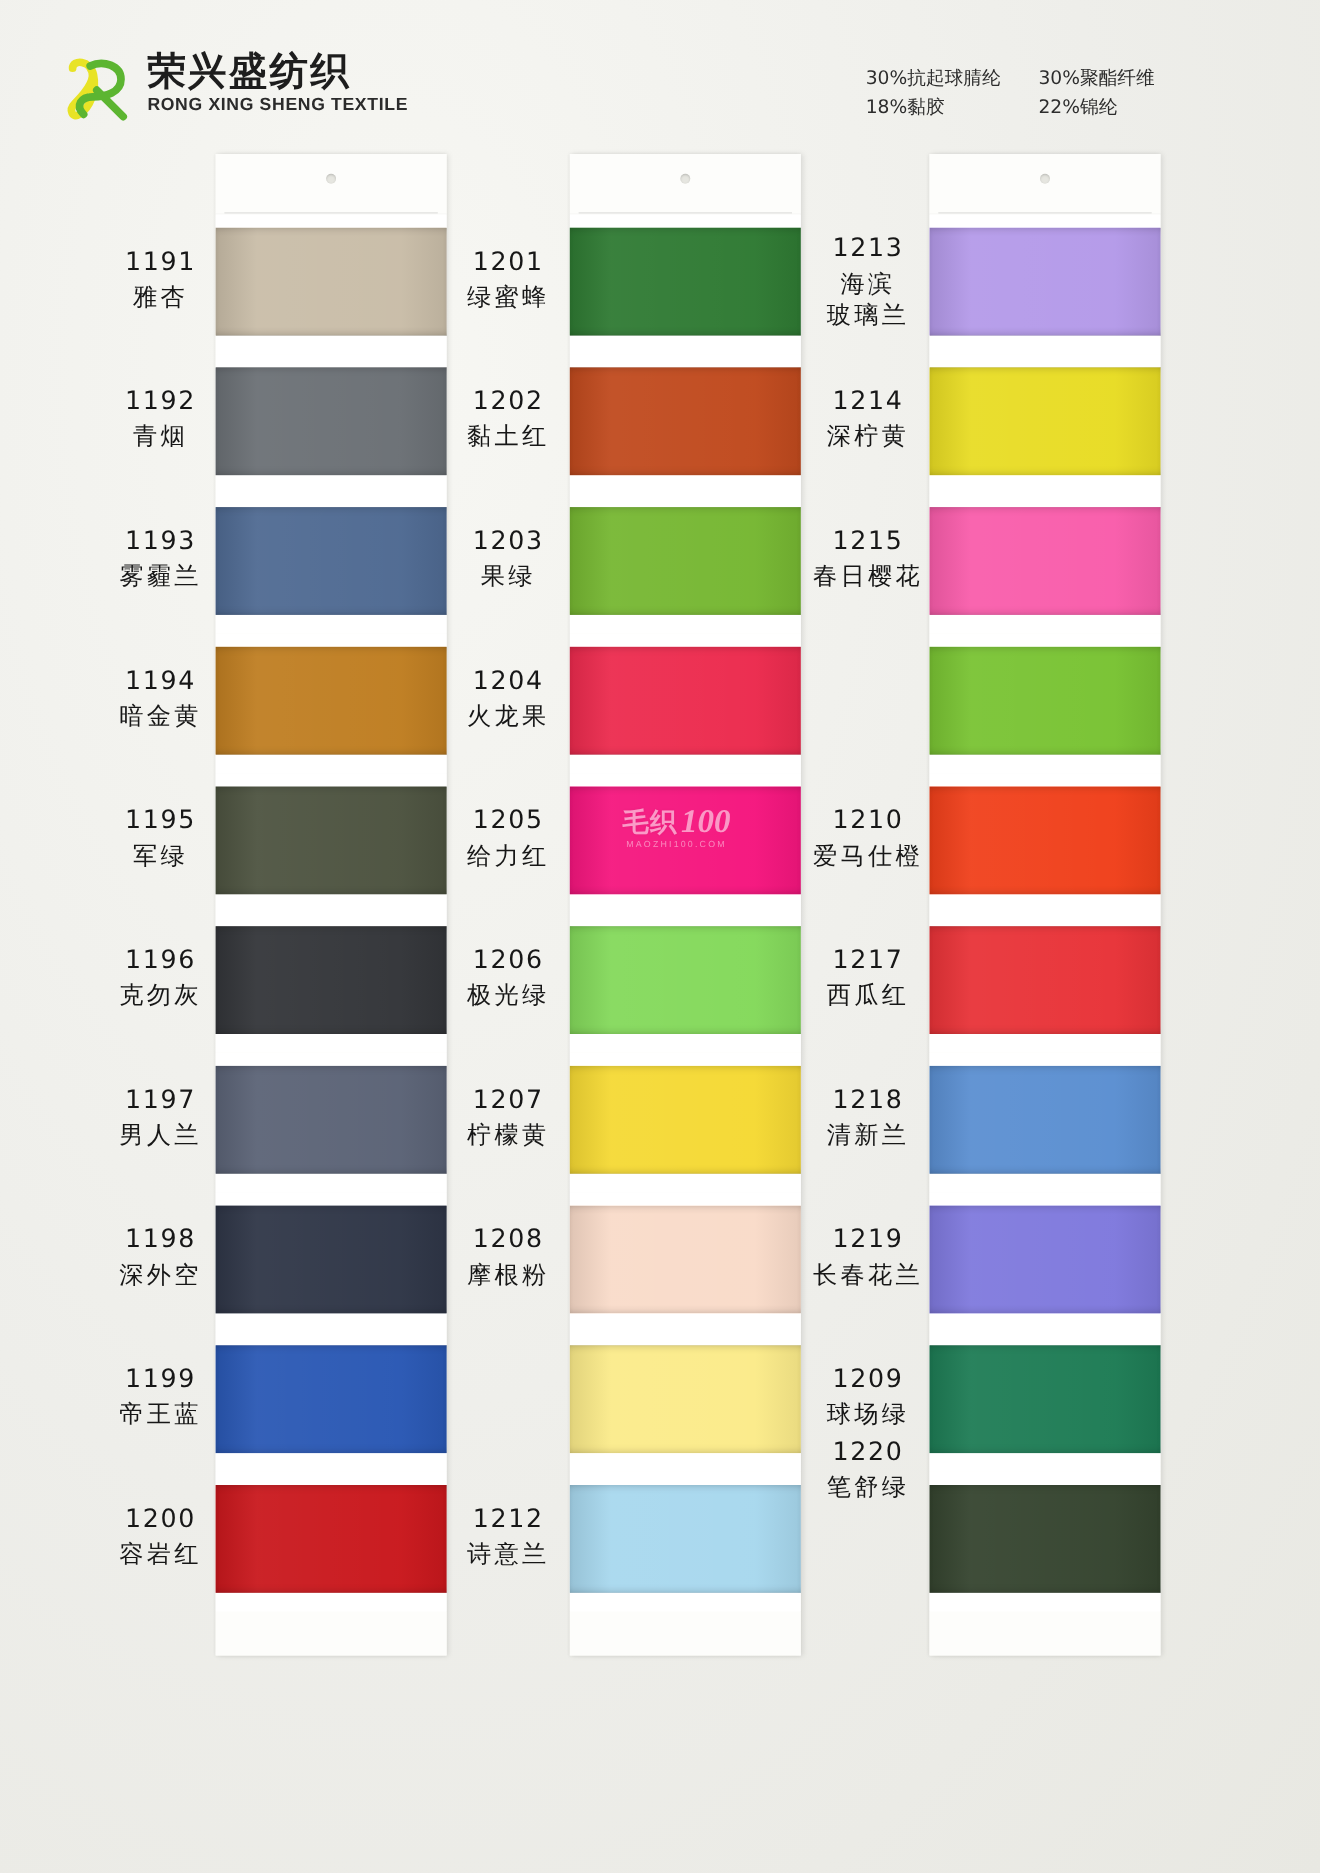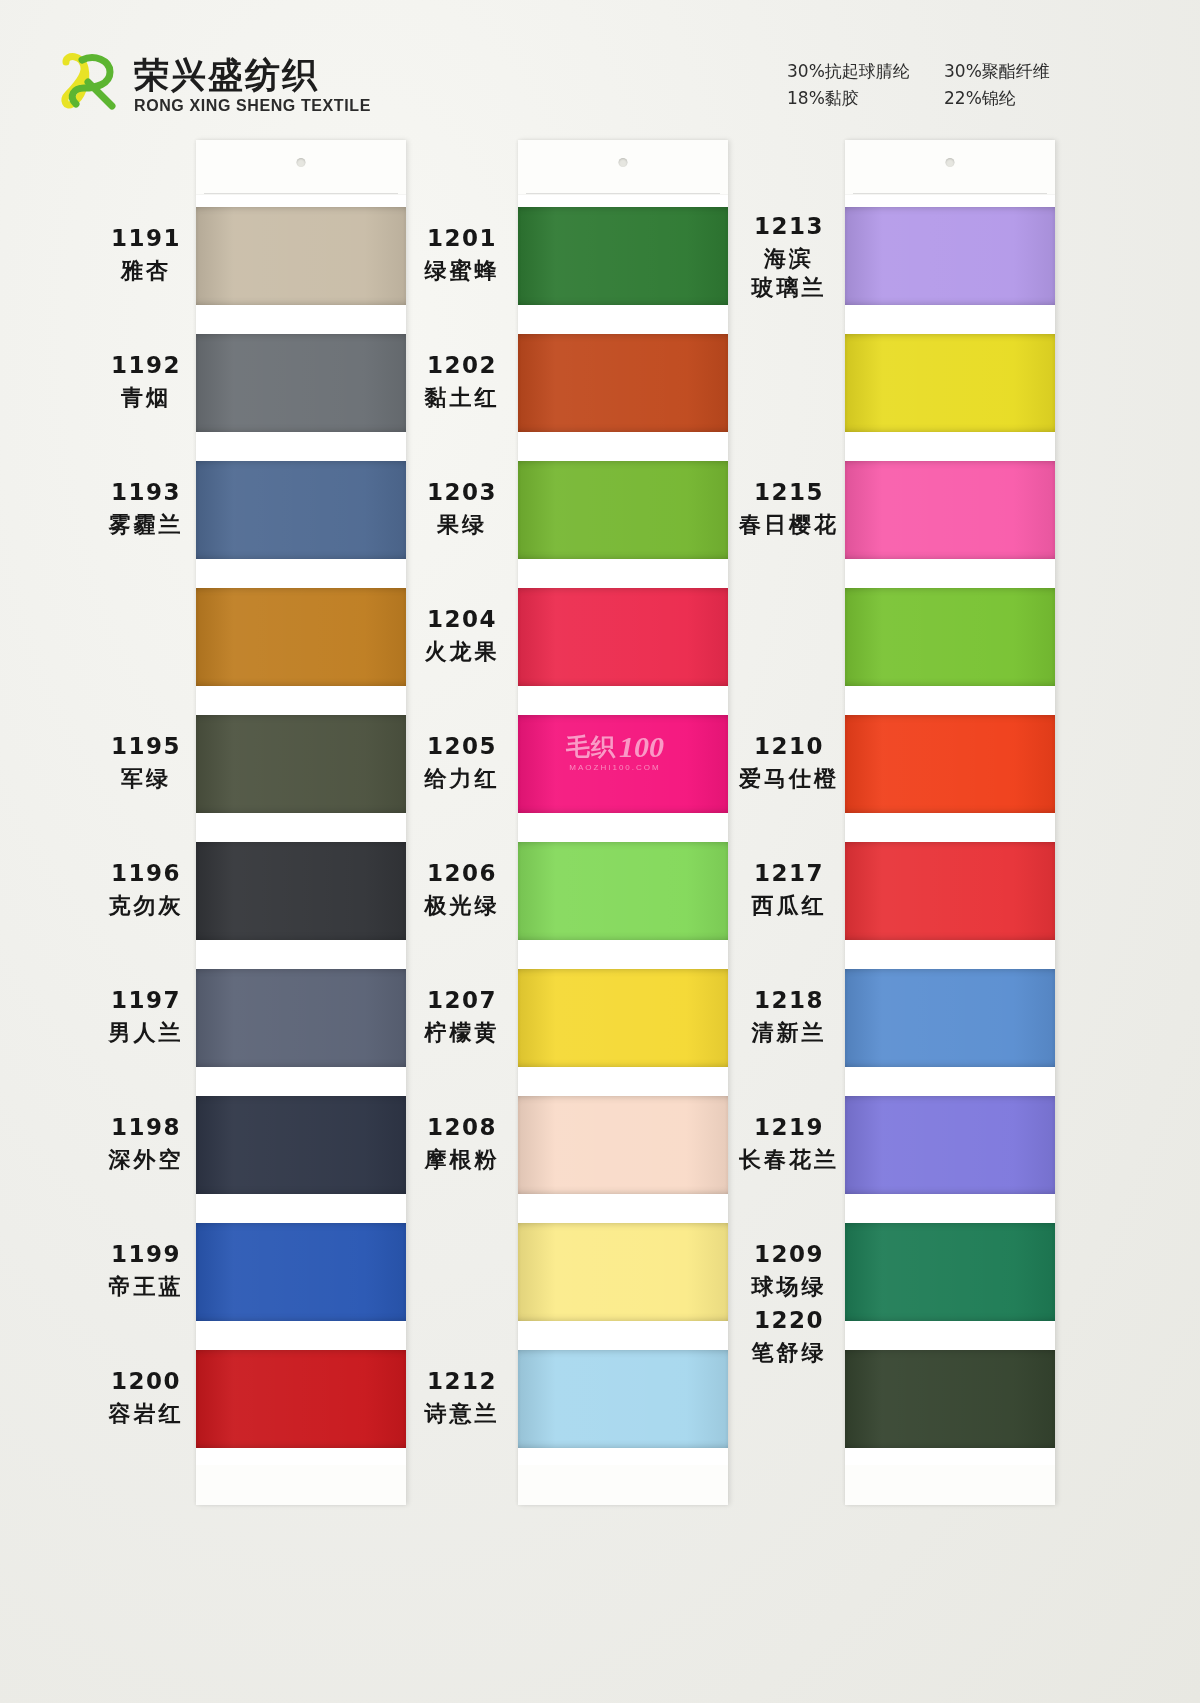--- a/index.html
+++ b/index.html
@@ -17,21 +17,21 @@
     z-index:0;
   }
 
   
   .header{
     position:absolute;top:0;left:0;width:1200px;height:140px;
     z-index:5;display:flex;align-items:flex-start;
   }
   .logo-wrap{
     position:absolute;left:58px;top:48px;
-    display:flex;align-items:flex-end;gap:10px;
+    display:flex;align-items:flex-start;gap:10px;
   }
   .logo-mark{width:66px;height:66px;flex:0 0 66px;}
   .logo-text{display:flex;flex-direction:column;justify-content:center;line-height:1;}
   .logo-cn{
     font-size:35px;font-weight:bold;color:#1d1d1d;letter-spacing:2px;
     font-family:"DejaVu Sans","Liberation Sans",sans-serif;
   }
   .logo-en{
     font-size:16px;color:#2b2b2b;letter-spacing:.6px;margin-top:5px;font-weight:bold;
     font-family:"Liberation Sans",sans-serif;
@@ -94,21 +94,21 @@
       rgba(0,0,0,.10) 0%, rgba(255,255,255,.05) 18%,
       rgba(255,255,255,.02) 80%, rgba(0,0,0,.07) 100%);
   }
   .card-bottom{height:40px;background:#fdfdfb;}
 
   
   .labels{position:absolute;top:140px;left:0;width:1200px;height:1563px;z-index:4;pointer-events:none;}
   .label{
     position:absolute;text-align:center;
     font-family:"DejaVu Sans","Liberation Sans",sans-serif;
-    color:#171717;line-height:1.28;font-weight:bold;
+    color:#171717;line-height:1.28;
   }
   .label .code{font-size:23px;letter-spacing:1.5px;}
   .label .name{font-size:22px;letter-spacing:3px;margin-top:4px;}
   .label .name.two-line{line-height:1.3;}
   .lab-col-1{left:66px;width:160px;text-align:center;}
   .lab-col-2{left:392px;width:140px;text-align:center;}
   .lab-col-3{left:718px;width:142px;text-align:center;}
 
   
   .watermark{
@@ -290,20 +290,24 @@
       <div class="name">雅杏</div>
     </div>
     <div class="label lab-col-1" style="top: 211px;">
       <div class="code">1192</div>
       <div class="name">青烟</div>
     </div>
     <div class="label lab-col-1" style="top: 338px;">
       <div class="code">1193</div>
       <div class="name">雾霾兰</div>
     </div>
+    <div class="label lab-col-1" style="top: 465px;">
+      <div class="code">1194</div>
+      <div class="name">暗金黄</div>
+    </div>
     <div class="label lab-col-1" style="top: 592px;">
       <div class="code">1195</div>
       <div class="name">军绿</div>
     </div>
     <div class="label lab-col-1" style="top: 719px;">
       <div class="code">1196</div>
       <div class="name">克勿灰</div>
     </div>
     <div class="label lab-col-1" style="top: 846px;">
       <div class="code">1197</div>
@@ -353,20 +357,24 @@
       <div class="code">1208</div>
       <div class="name">摩根粉</div>
     </div>
     <div class="label lab-col-2" style="top: 1227px;">
       <div class="code">1212</div>
       <div class="name">诗意兰</div>
     </div>
     <div class="label lab-col-3" style="top: 72px;">
       <div class="code">1213</div>
       <div class="name two-line">海滨<br>玻璃兰</div>
+    </div>
+    <div class="label lab-col-3" style="top: 211px;">
+      <div class="code">1214</div>
+      <div class="name">深柠黄</div>
     </div>
     <div class="label lab-col-3" style="top: 338px;">
       <div class="code">1215</div>
       <div class="name">春日樱花</div>
     </div>
     <div class="label lab-col-3" style="top: 592px;">
       <div class="code">1210</div>
       <div class="name">爱马仕橙</div>
     </div>
     <div class="label lab-col-3" style="top: 719px;">

